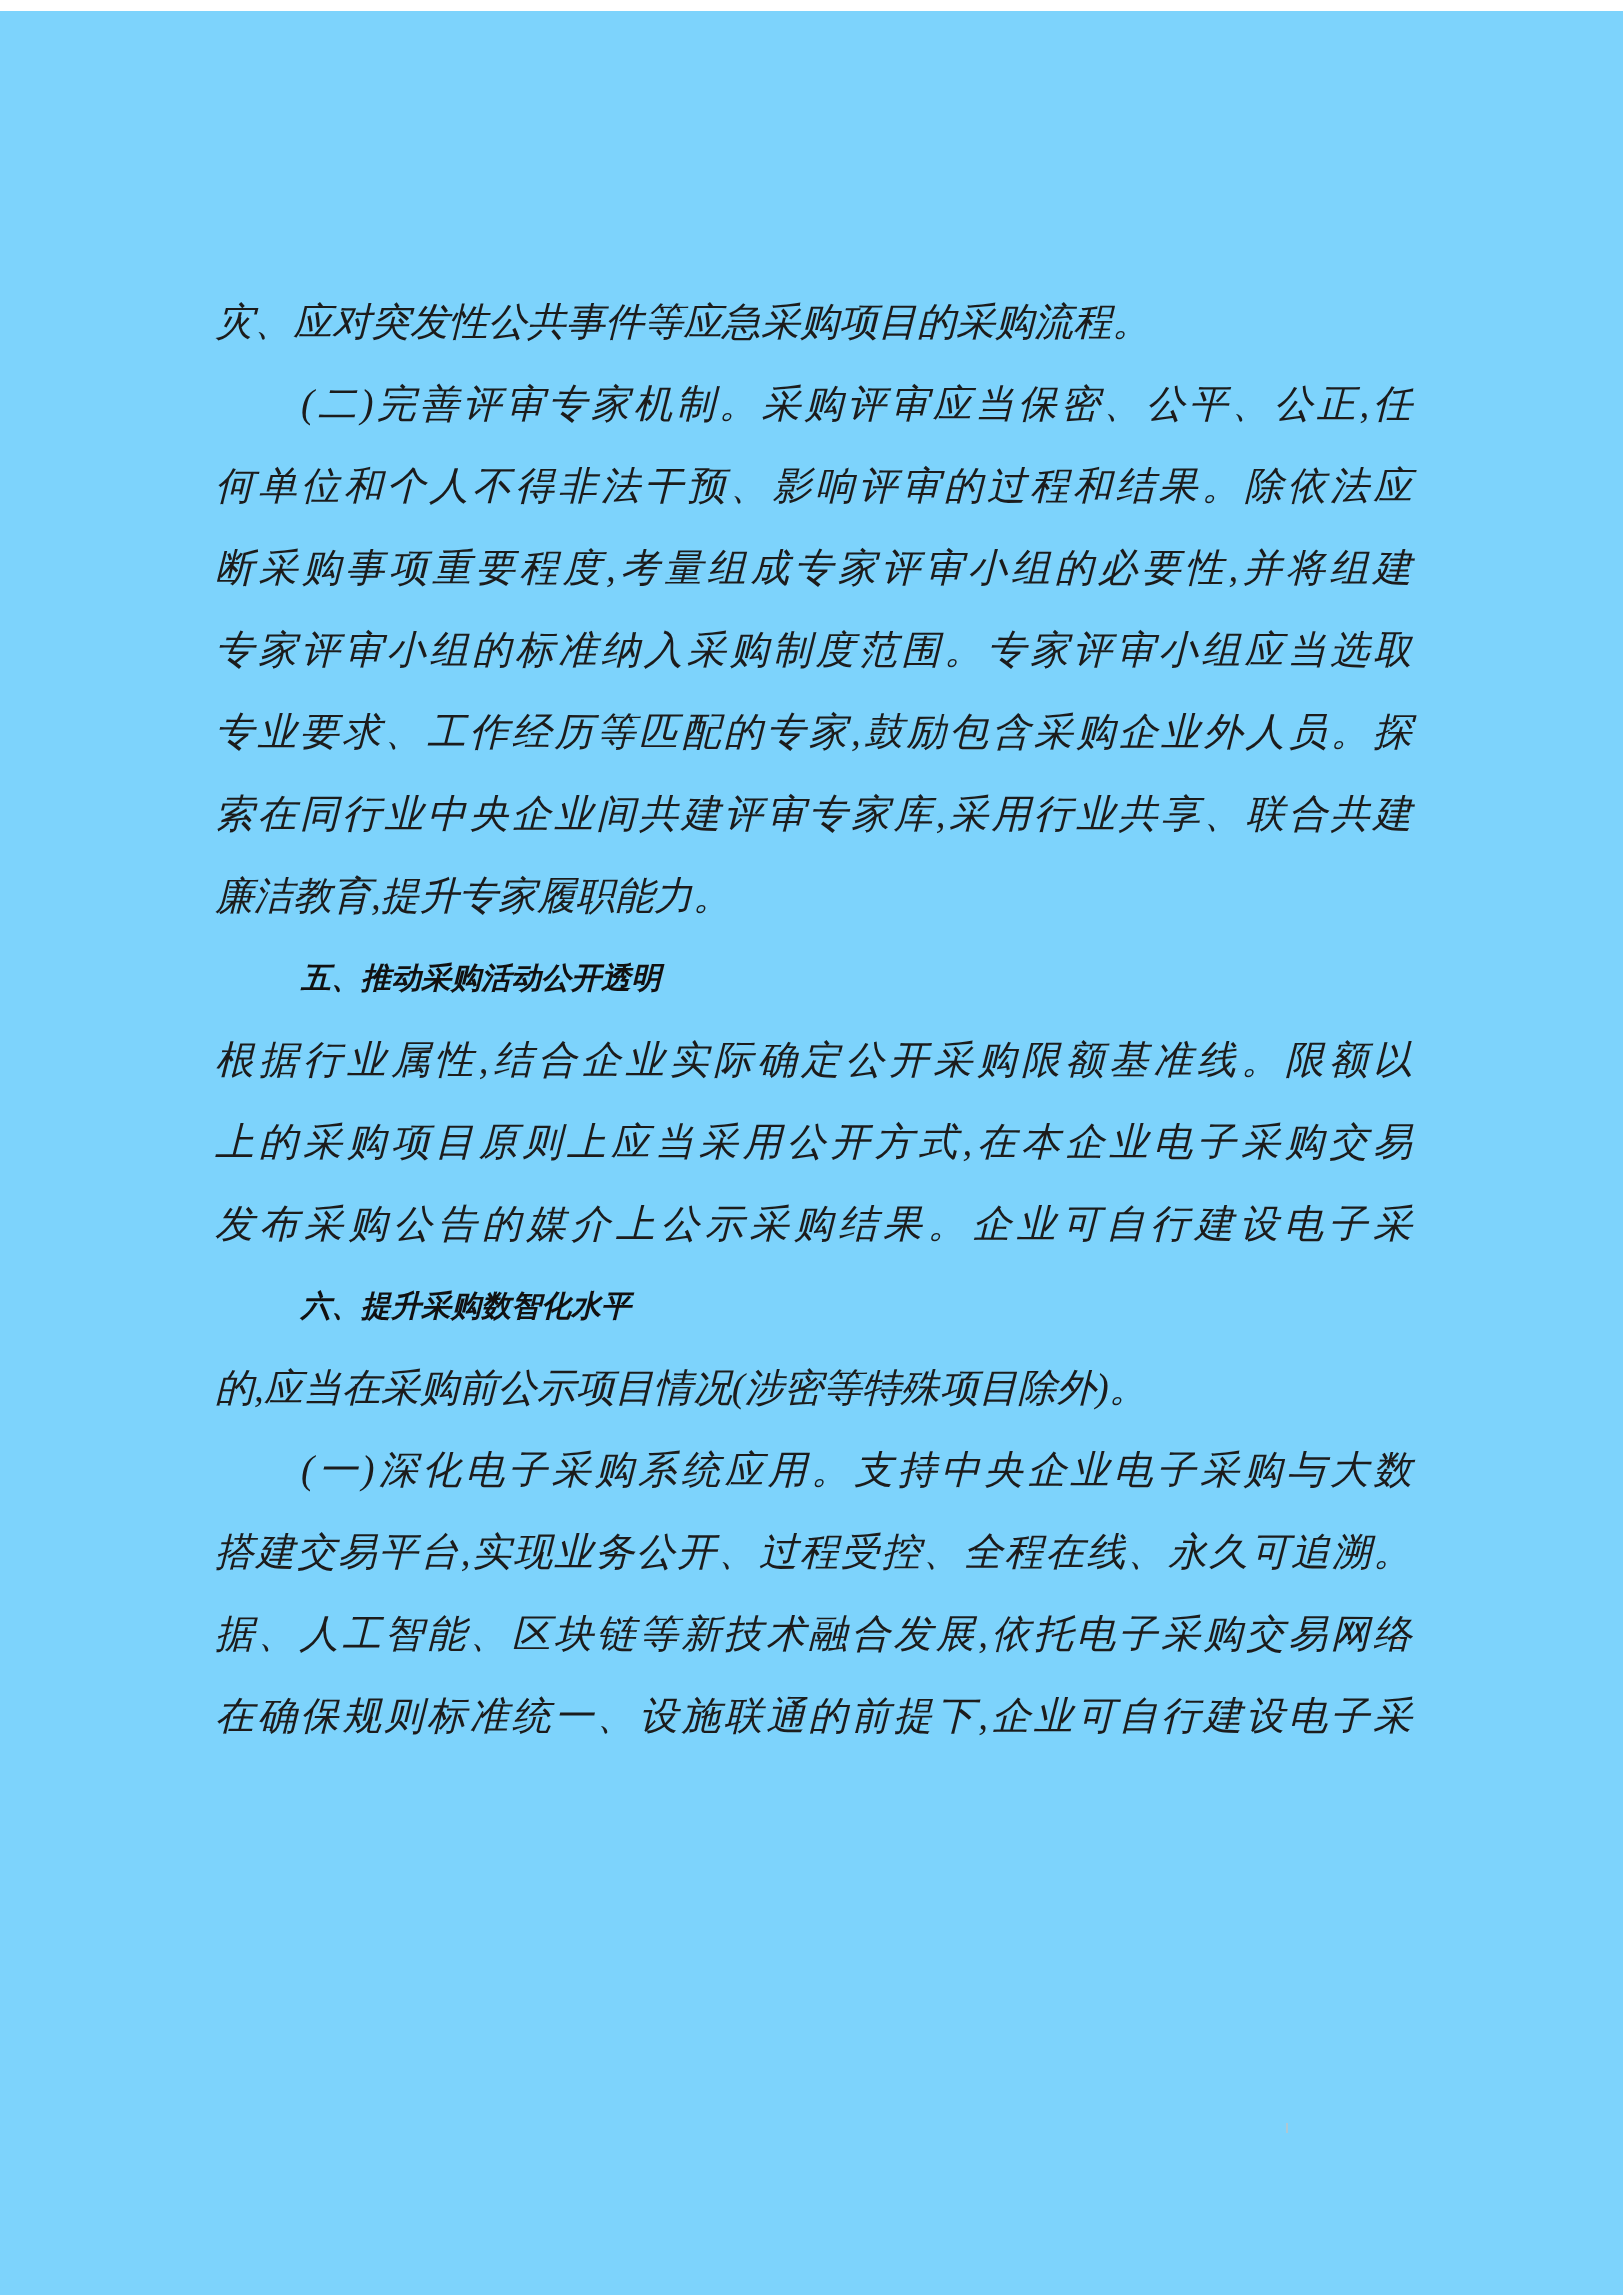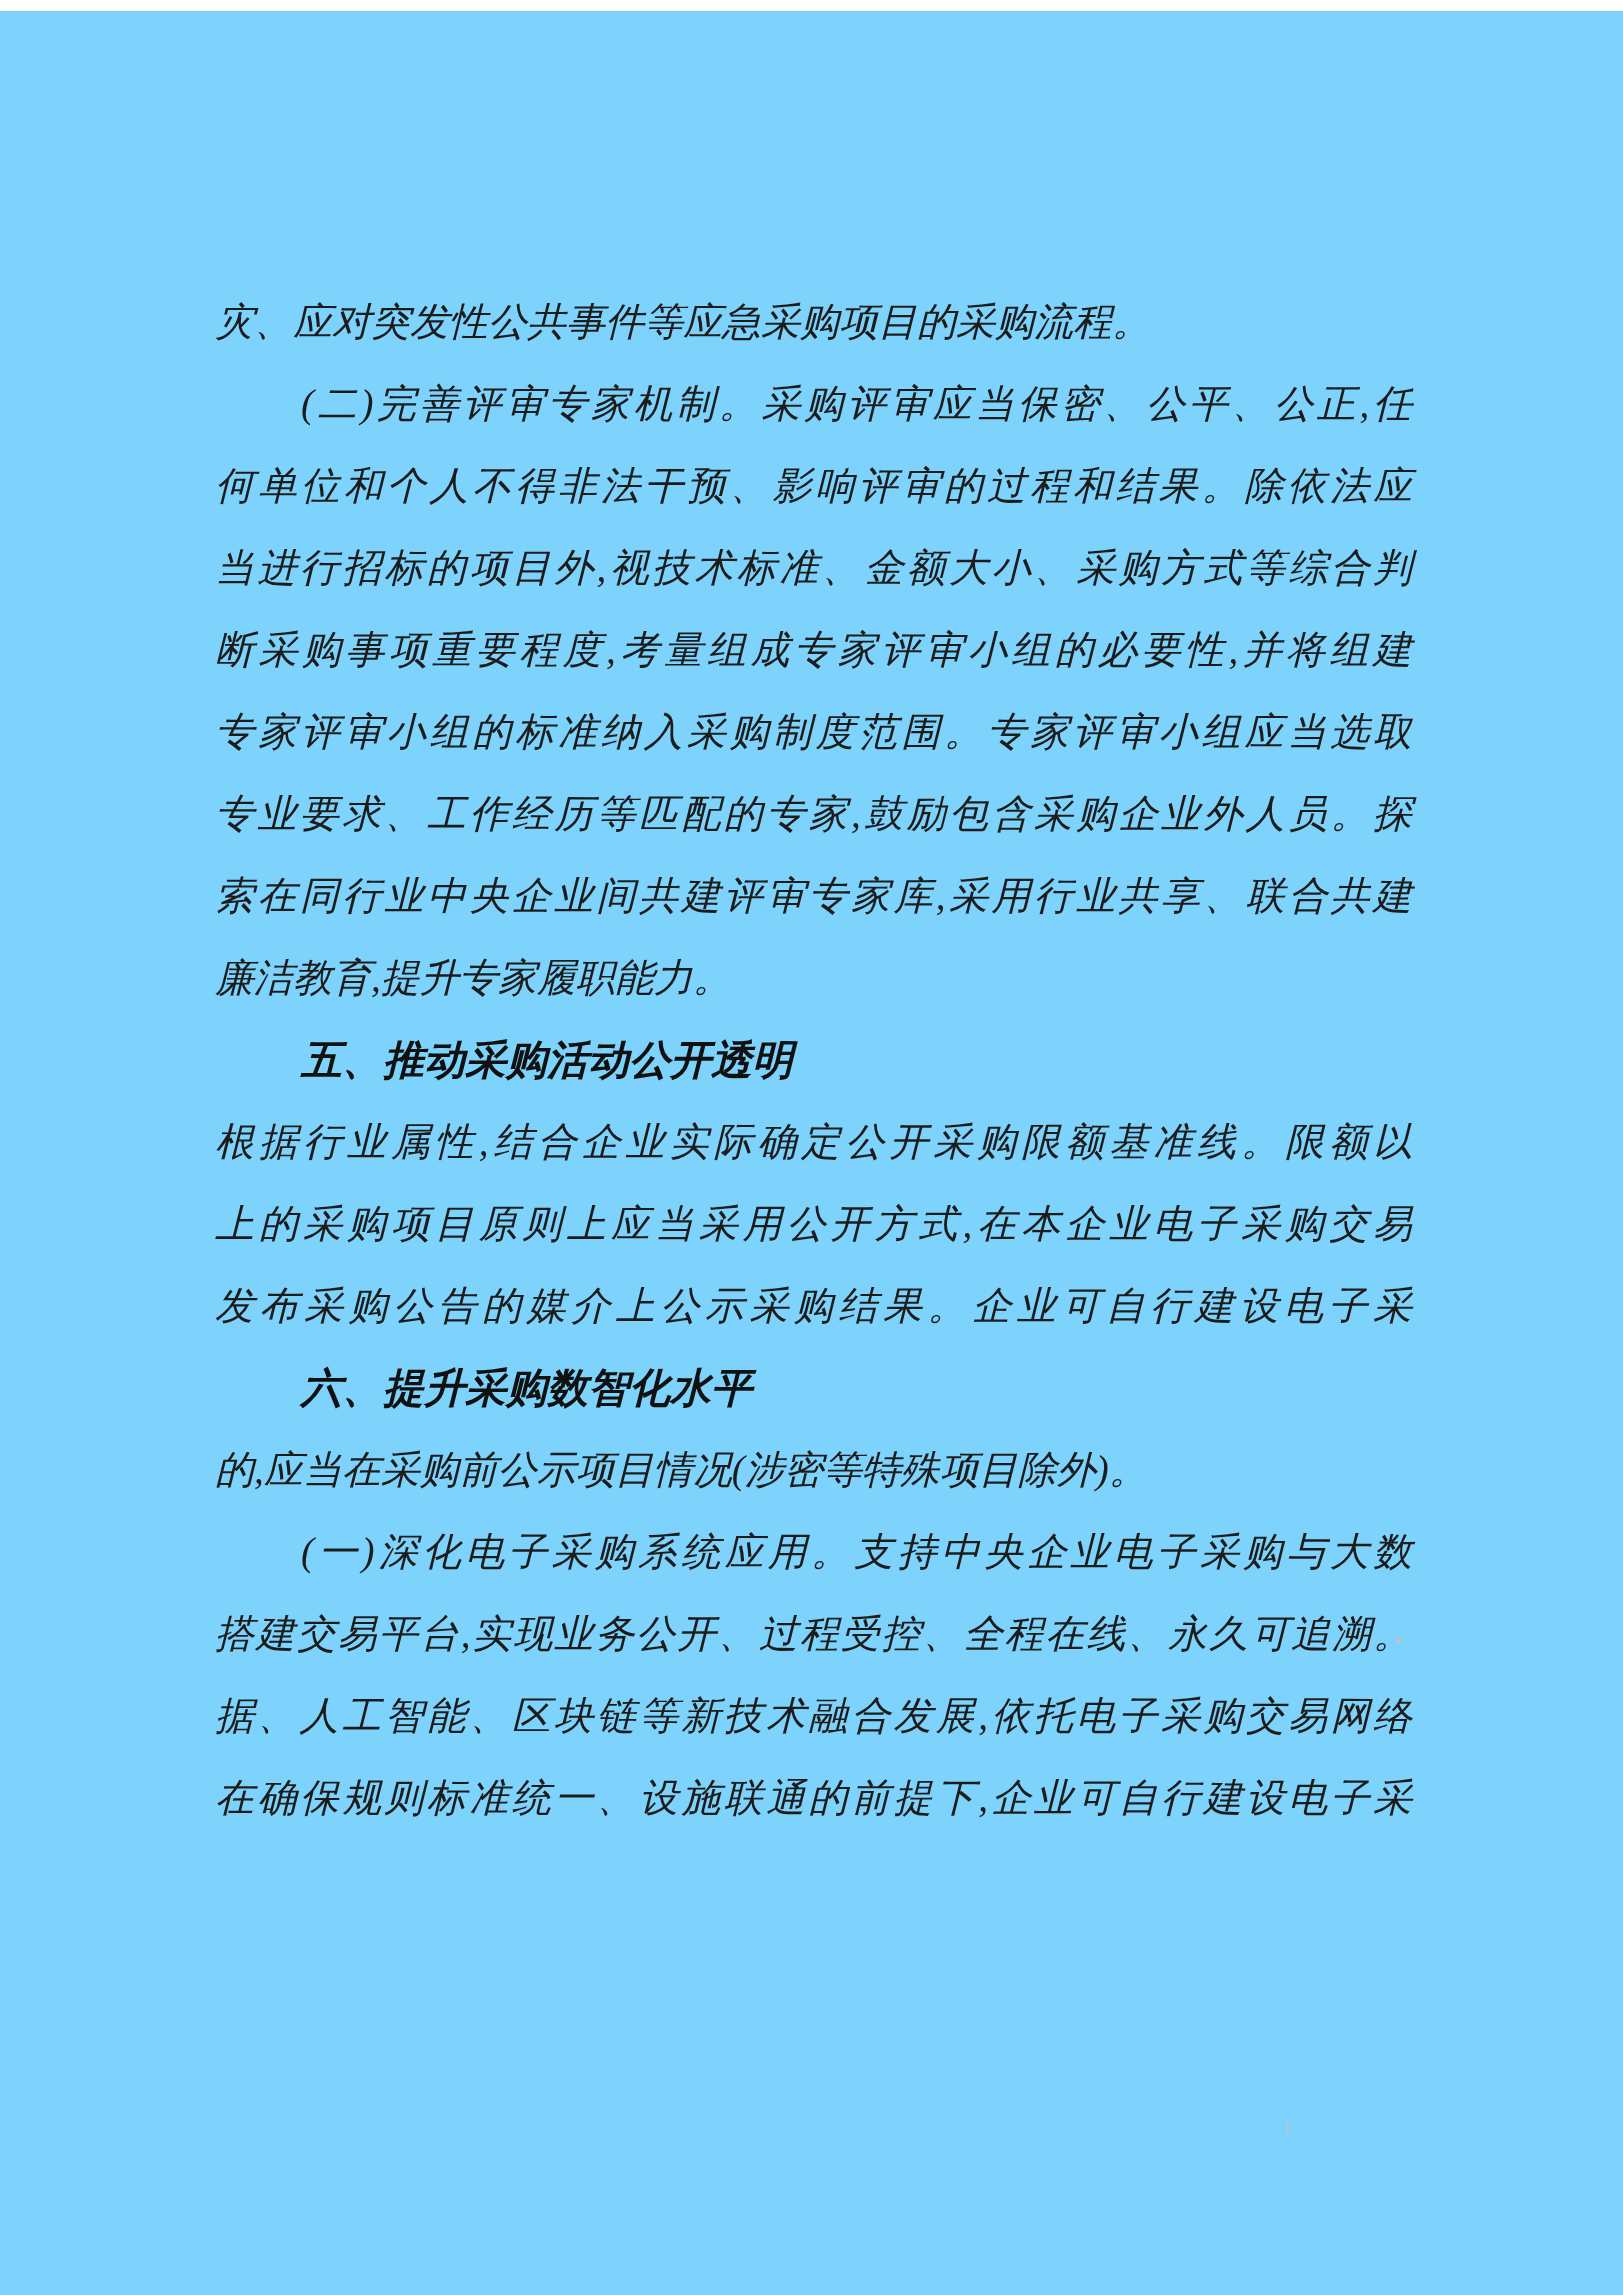--- a/index.html
+++ b/index.html
@@ -34,41 +34,40 @@
   .ln.end{
     text-align:left;
     text-align-last:left;
   }
   .ln.ind{
     padding-left:86px;
   }
   .ln.head{
     font-family:"DejaVu Sans","Liberation Sans",sans-serif;
     font-weight:700;
-    font-size:41px;
+    font-size:30px;
     text-align:left;
     text-align-last:left;
     color:#111111;
   }
   .speck{
     position:absolute;
     background:#c3c3c3;
   }
   .speck.dot1{left:1396px;top:1627px;width:5.2px;height:5.2px;border-radius:50%;}
   .speck.dash1{left:1286px;top:2112px;width:2px;height:9.8px;opacity:.7;}
 </style>
 </head>
 <body>
 
 <div class="page">
   <div class="content">
     <div class="ln end">灾、应对突发性公共事件等应急采购项目的采购流程。</div>
     <div class="ln ind">(二)完善评审专家机制。采购评审应当保密、公平、公正,任</div>
     <div class="ln">何单位和个人不得非法干预、影响评审的过程和结果。除依法应</div>
-    <div class="ln">当进行招标的项目外,视技术标准、金额大小、采购方式等综合判</div>
     <div class="ln">断采购事项重要程度,考量组成专家评审小组的必要性,并将组建</div>
     <div class="ln">专家评审小组的标准纳入采购制度范围。专家评审小组应当选取</div>
     <div class="ln">专业要求、工作经历等匹配的专家,鼓励包含采购企业外人员。探</div>
     <div class="ln">索在同行业中央企业间共建评审专家库,采用行业共享、联合共建</div>
     <div class="ln end">廉洁教育,提升专家履职能力。</div>
     <div class="ln head ind">五、推动采购活动公开透明</div>
     <div class="ln">根据行业属性,结合企业实际确定公开采购限额基准线。限额以</div>
     <div class="ln">上的采购项目原则上应当采用公开方式,在本企业电子采购交易</div>
     <div class="ln">发布采购公告的媒介上公示采购结果。企业可自行建设电子采</div>
     <div class="ln head ind">六、提升采购数智化水平</div>

